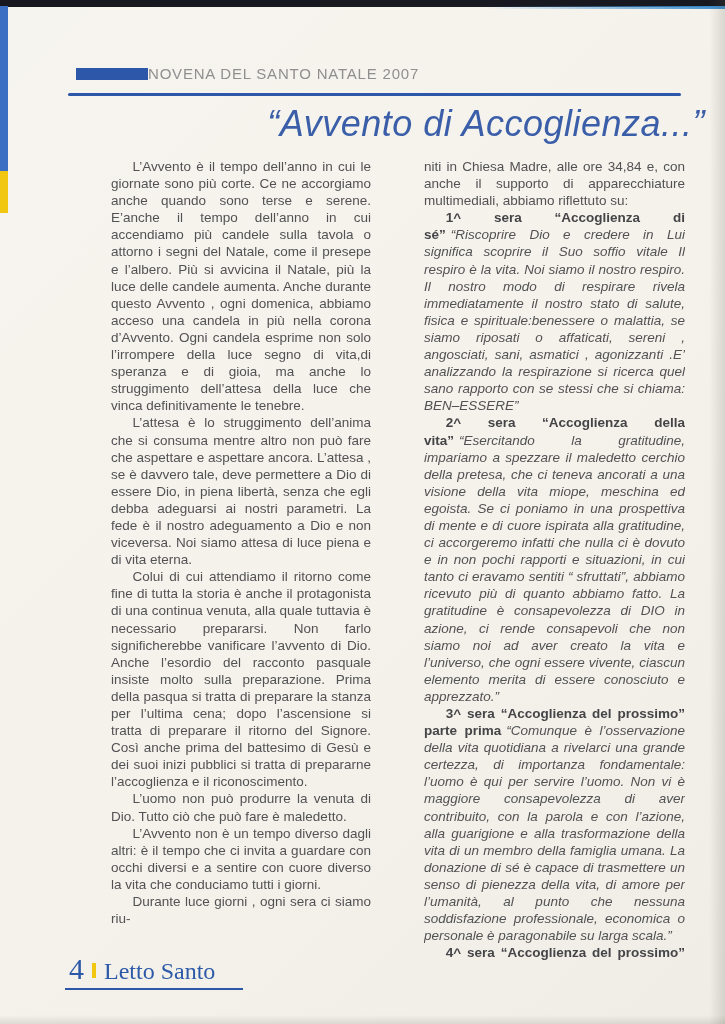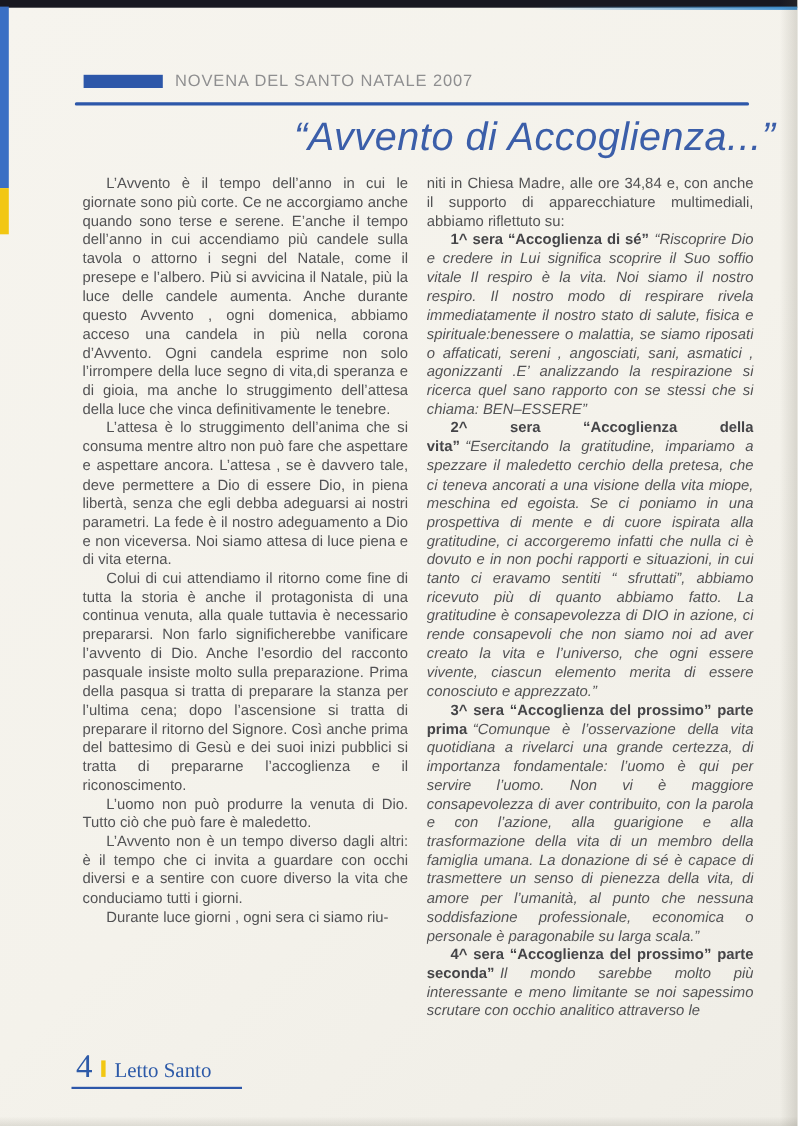--- a/index.html
+++ b/index.html
@@ -14,52 +14,52 @@
     overflow:hidden;
   }
   
   .top-band{position:absolute;left:0;top:0;width:725px;height:7px;background:#181821;}
   .top-band-blue{position:absolute;right:0;top:6px;width:240px;height:3px;background:linear-gradient(90deg,rgba(56,130,200,0),#3e8fd0);}
   .right-shadow{position:absolute;right:0;top:0;width:16px;height:100%;background:linear-gradient(90deg,rgba(0,0,0,0),rgba(90,85,70,0.18));}
   .bottom-shadow{position:absolute;left:0;bottom:0;width:100%;height:9px;background:linear-gradient(180deg,rgba(0,0,0,0),rgba(90,85,70,0.15));}
   .spine-blue{position:absolute;left:0;top:6px;width:8px;height:165px;}
   .spine-yellow{position:absolute;left:0;top:171px;width:8px;height:42px;}
   
-  .kicker-row{position:absolute;left:76px;top:65px;display:flex;align-items:center;gap:11px;}
+  .kicker-row{position:absolute;left:76px;top:65px;display:flex;align-items:center;}
   .kicker-bar{width:72px;height:12px;}
   .kicker-text{font-size:15px;color:#8f8f90;letter-spacing:0.8px;white-space:nowrap;}
   .header-rule{position:absolute;left:68px;right:44px;top:93px;height:3px;border-radius:2px;}
   .page-title{
     position:absolute;left:0;right:20px;top:103px;text-align:right;
     font-size:36px;font-style:italic;font-weight:400;letter-spacing:0.5px;
   }
   
   .columns{
     position:absolute;left:75px;top:158px;width:610px;height:806px;
     display:flex;gap:17px;overflow:hidden;
   }
-  .col{overflow:hidden;}
+  .col{overflow:hidden;margin-left:36px;}
   .col-left{width:296px;}
   .col-right{width:297px;}
   .para{
     margin:0;color:#525254;font-size:13.5px;line-height:17.1px;
     text-align:justify;text-indent:1.6em;hyphens:auto;-webkit-hyphens:auto;
   }
   .para.no-indent{text-indent:0;}
   .sect .lead{font-style:normal;font-weight:bold;color:#454548;padding-right:5px;}
   .sect .body{font-style:italic;}
   
   .footer{
     position:absolute;left:65px;bottom:34px;
     display:flex;align-items:baseline;gap:8px;
     border-bottom:2px solid #2d57a9;padding:0 28px 3px 4px;
   }
   .page-number{font-family:"Liberation Serif","DejaVu Serif",serif;font-size:30px;line-height:26px;}
   .footer-tick{width:4px;height:15px;align-self:center;}
-  .footer-label{font-family:"Liberation Serif","DejaVu Serif",serif;font-size:19px;}
+  .footer-label{font-family:"Liberation Serif","DejaVu Serif",serif;font-size:24px;}
 </style>
 </head>
 <body>
 
 <div class="page">
 
   <div class="top-band"></div>
   <div class="top-band-blue"></div>
   <div class="spine-blue" style="background:#3a6fc4;"></div>
   <div class="spine-yellow" style="background:#f2c712;"></div>

